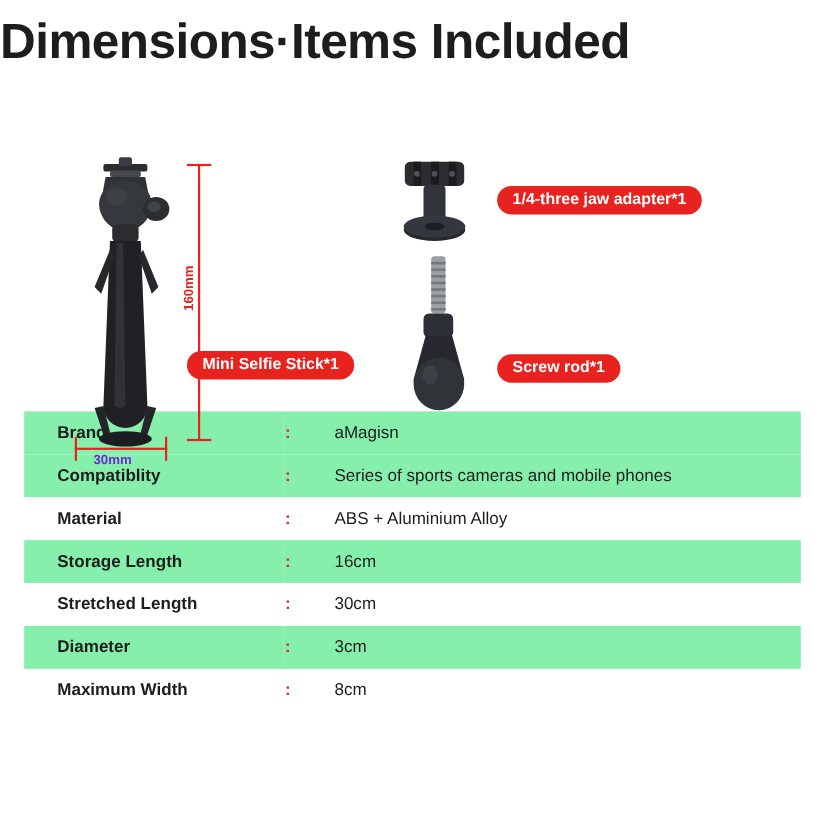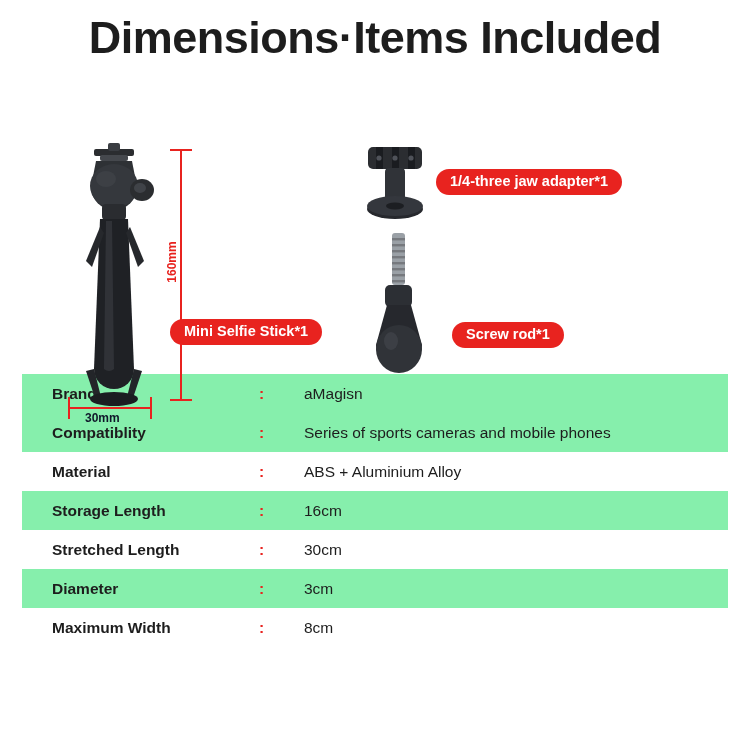--- a/index.html
+++ b/index.html
@@ -10,21 +10,20 @@
     width: 750px;
     height: 750px;
     background: #ffffff;
     font-family: "Liberation Sans", sans-serif;
     overflow: hidden;
     position: relative;
   }
 
   
   .title {
-    text-align: center;
     font-size: 45px;
     font-weight: bold;
     color: #1d1d1d;
     letter-spacing: -0.5px;
     padding-top: 14px;
     line-height: 1.05;
   }
 
   
   .illustration {
@@ -39,21 +38,21 @@
     background: #e8231f;
     color: #ffffff;
     border-radius: 14px;
     font-size: 14.5px;
     font-weight: bold;
     padding: 5px 14px 6px 14px;
     white-space: nowrap;
     line-height: 1;
   }
   .pill.selfie { left: 170px; top: 258px; }
-  .pill.adapter { left: 436px; top: 108px; }
+  .pill.adapter { left: 452px; top: 108px; }
   .pill.screw { left: 452px; top: 261px; }
 
   
   .dim-v {
     position: absolute;
     left: 168px;
     top: 88px;
     width: 24px;
     height: 252px;
   }
@@ -101,21 +100,21 @@
     width: 2px; height: 22px;
     background: #e8231f;
   }
   .dim-h .cap.l { left: 0; }
   .dim-h .cap.r { left: 82px; }
   .dim-h .txt {
     position: absolute;
     left: 17px;
     top: 14px;
     font-size: 12px;
-    color: #0f172a;
+    color: #6d28d9;
     font-weight: bold;
     white-space: nowrap;
   }
 
   .art { position: absolute; }
   .art.tripod { left: 56px; top: 80px; }
   .art.adapter { left: 352px; top: 82px; }
   .art.screw { left: 360px; top: 170px; }
 
   

